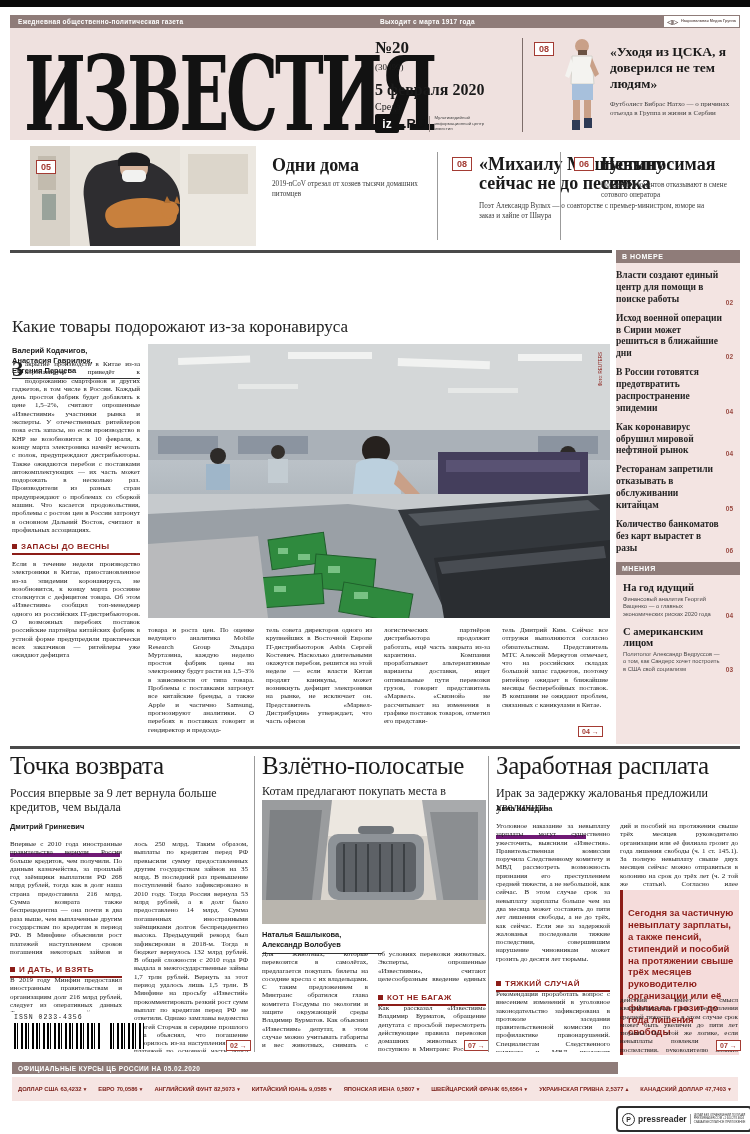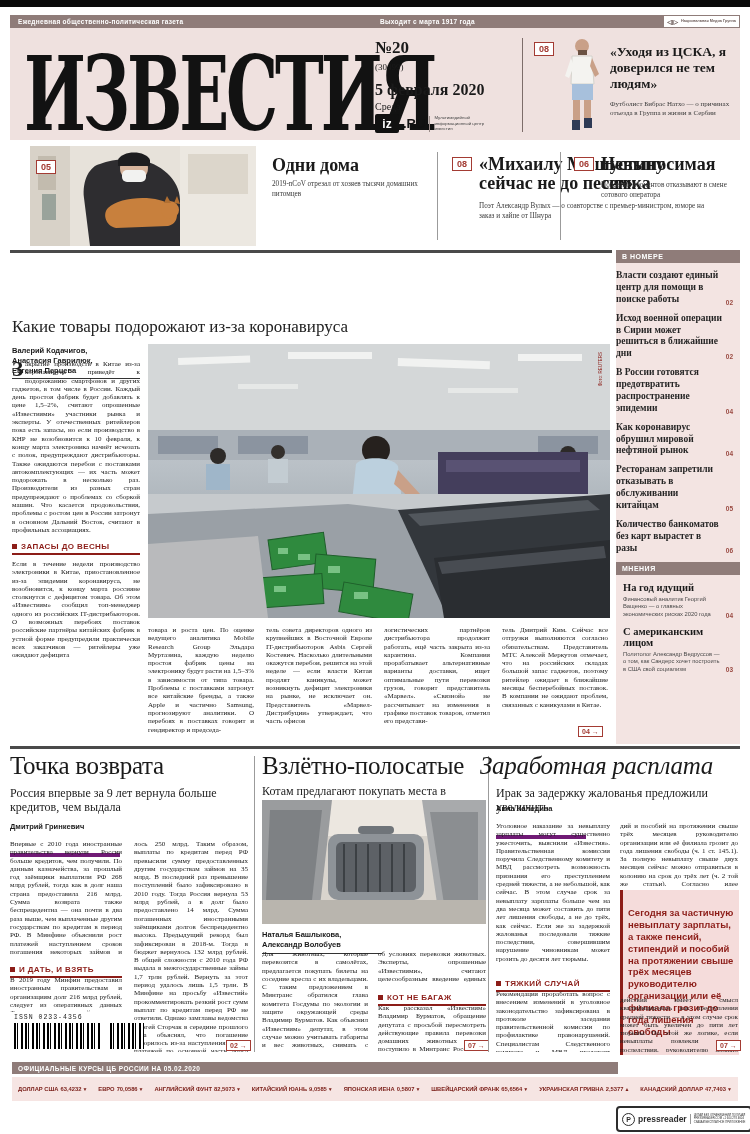--- a/index.html
+++ b/index.html
@@ -114,21 +114,21 @@
 
   #a2-head{left:262px;top:752px;} #a2-dek{left:262px;top:784px;width:226px;}
   #a2-photo{position:absolute;left:262px;top:800px;width:224px;height:124px;}
   #a2-by{position:absolute;left:262px;top:930px;width:120px;font:bold 7.5px "Liberation Sans",sans-serif;border-bottom:1px solid #333;padding-bottom:3px;line-height:1.3;}
   #a2c1{position:absolute;left:262px;top:950px;width:106px;height:102px;}
   #a2c2a{position:absolute;left:378px;top:950px;width:108px;height:34px;}
   #a2sub{position:absolute;left:378px;top:986px;width:108px;}
   #a2c2b{position:absolute;left:378px;top:1004px;width:108px;height:48px;}
   #jump-a2{position:absolute;left:464px;top:1040px;}
 
-  #a3-head{left:480px;top:752px;font-style:italic;} #a3-dek{left:496px;top:786px;width:240px;}
+  #a3-head{left:496px;top:752px;} #a3-dek{left:496px;top:786px;width:240px;}
   #a3-by{left:496px;top:804px;width:90px;}
   #a3c1{position:absolute;left:496px;top:822px;width:114px;height:148px;}
   #a3sub{position:absolute;left:496px;top:972px;width:114px;}
   #a3c1b{position:absolute;left:496px;top:990px;width:114px;height:62px;}
   #a3c2a{position:absolute;left:620px;top:822px;width:118px;height:64px;}
   #a3quote{position:absolute;left:620px;top:890px;width:106px;background:#f5dcdb;border-left:3px solid #8c1d18;
            padding:17px 5px;font:bold 9.5px "Liberation Sans",sans-serif;color:#8c1d18;line-height:1.25;}
   #a3c2b{position:absolute;left:620px;top:996px;width:118px;height:56px;}
   #jump-a3{position:absolute;left:716px;top:1040px;}
 

